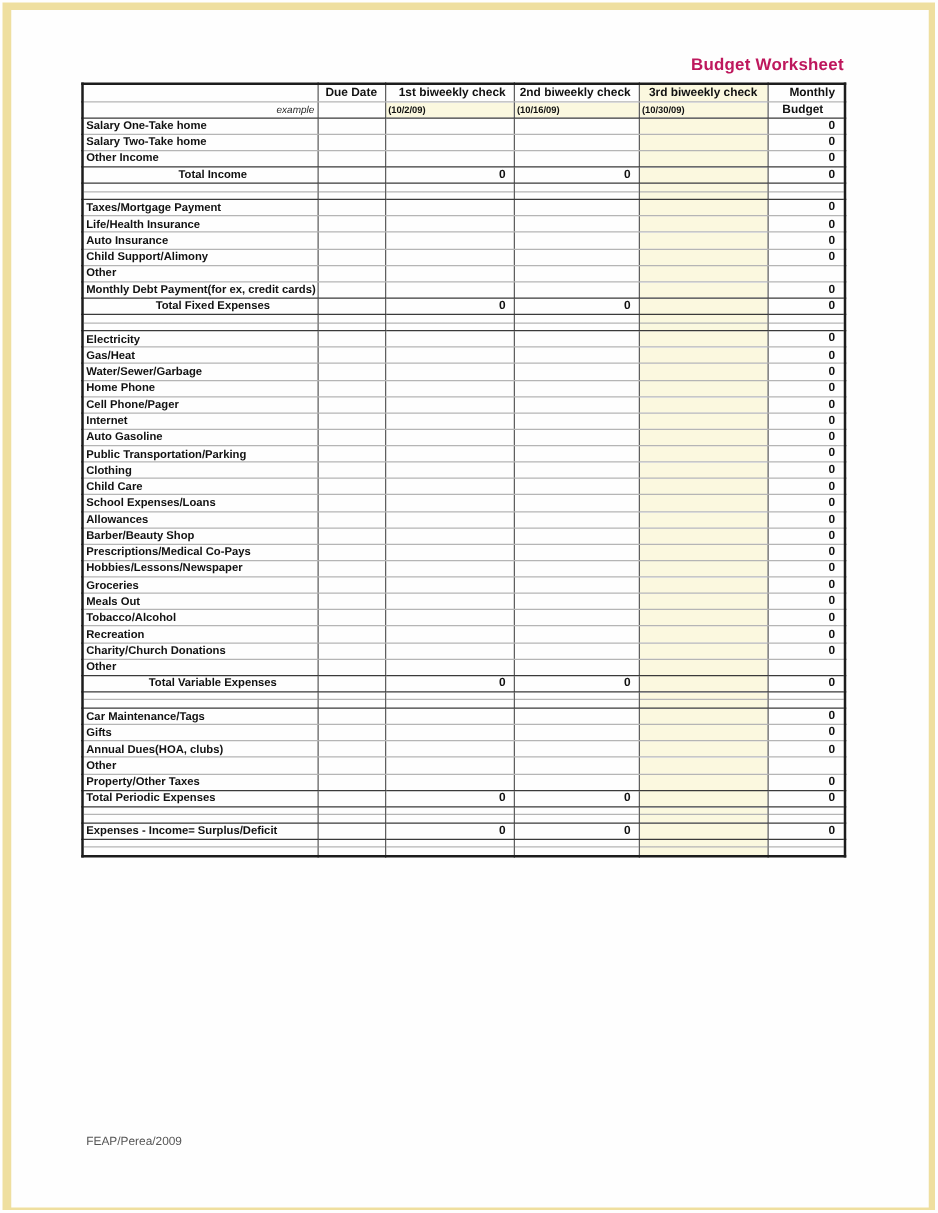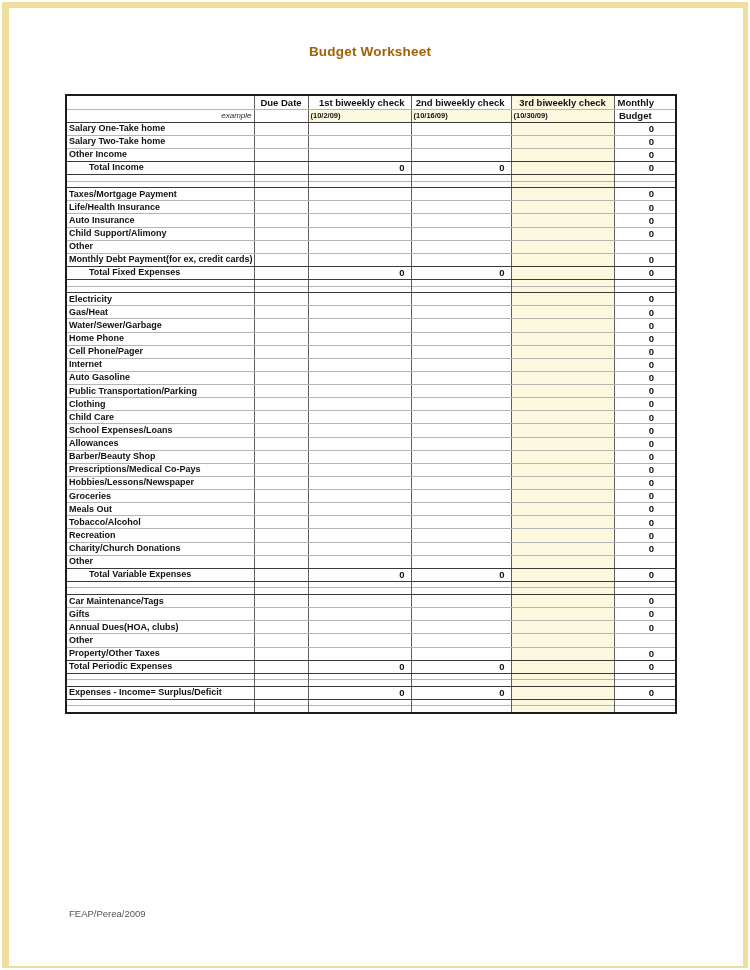--- a/index.html
+++ b/index.html
@@ -13,29 +13,28 @@
   }
   .page-frame {
     position: absolute; inset: 2px;
     border-style: solid;
     border-color: var(--frame);
     border-width: 6px 5px 2px 7px;
     pointer-events: none;
   }
   .page-title {
     position: absolute; top: 44px; left: 65px; width: 610px;
-    text-align: center;
-    font-size: 13.5px; font-weight: bold; color: #a16207;
+    text-align: right;
+    font-size: 13.5px; font-weight: bold; color: #be185d;
     letter-spacing: 0.2px;
   }
   table.sheet {
     position: absolute; left: 65px; top: 66px; width: 610px;
     border-collapse: collapse; table-layout: fixed;
     border: 2px solid #1c1c1c;
-    margin-top: 28px;
   }
   td {
     padding: 0 2px;
     height: 13.14px;
     font-size: 9px; font-weight: bold; color: #111;
     line-height: 1;
     overflow: hidden; white-space: nowrap;
     border-right: 1px solid var(--border_col);
   }
   .bb-light td { border-bottom: 1px solid var(--border_light); }
@@ -43,23 +42,23 @@
   td.c-b3 { background-color: var(--highlight); }
   .hl2 { background-color: var(--highlight); }
 
   .hrow1 td { text-align: center; font-size: 9.5px; height: 14px; }
   .hrow2 td { height: 13px; }
   .hrow2 td.c-label { text-align: right; font-style: italic; font-weight: normal; font-size: 8px; color: #2a2a2a; }
   .hrow2 td.c-b1, .hrow2 td.c-b2, .hrow2 td.c-b3 { text-align: left; font-size: 7.5px; }
   .hrow2 td.c-monthly { text-align: center; font-size: 9.5px; }
 
   .item td.c-label, .total_l td.c-label { text-align: left; }
-  .total_r td.c-label { text-align: left; padding-left: 22px; }
+  .total_r td.c-label { text-align: center; padding-left: 22px; }
   td.c-b1, td.c-b2 { text-align: right; padding-right: 6px; font-size: 9.5px; }
-  td.c-monthly { text-align: right; padding-right: 21px; font-size: 9.5px; }
+  td.c-monthly { text-align: right; padding-right: 7px; font-size: 9.5px; }
 
   .spacer td {
     background-image: linear-gradient(var(--border_light), var(--border_light));
     background-size: 100% 1px;
     background-position: 0 center;
     background-repeat: no-repeat;
   }
   .footer-credit {
     position: absolute; left: 69px; top: 908px;
     font-size: 9.5px; color: #555;

